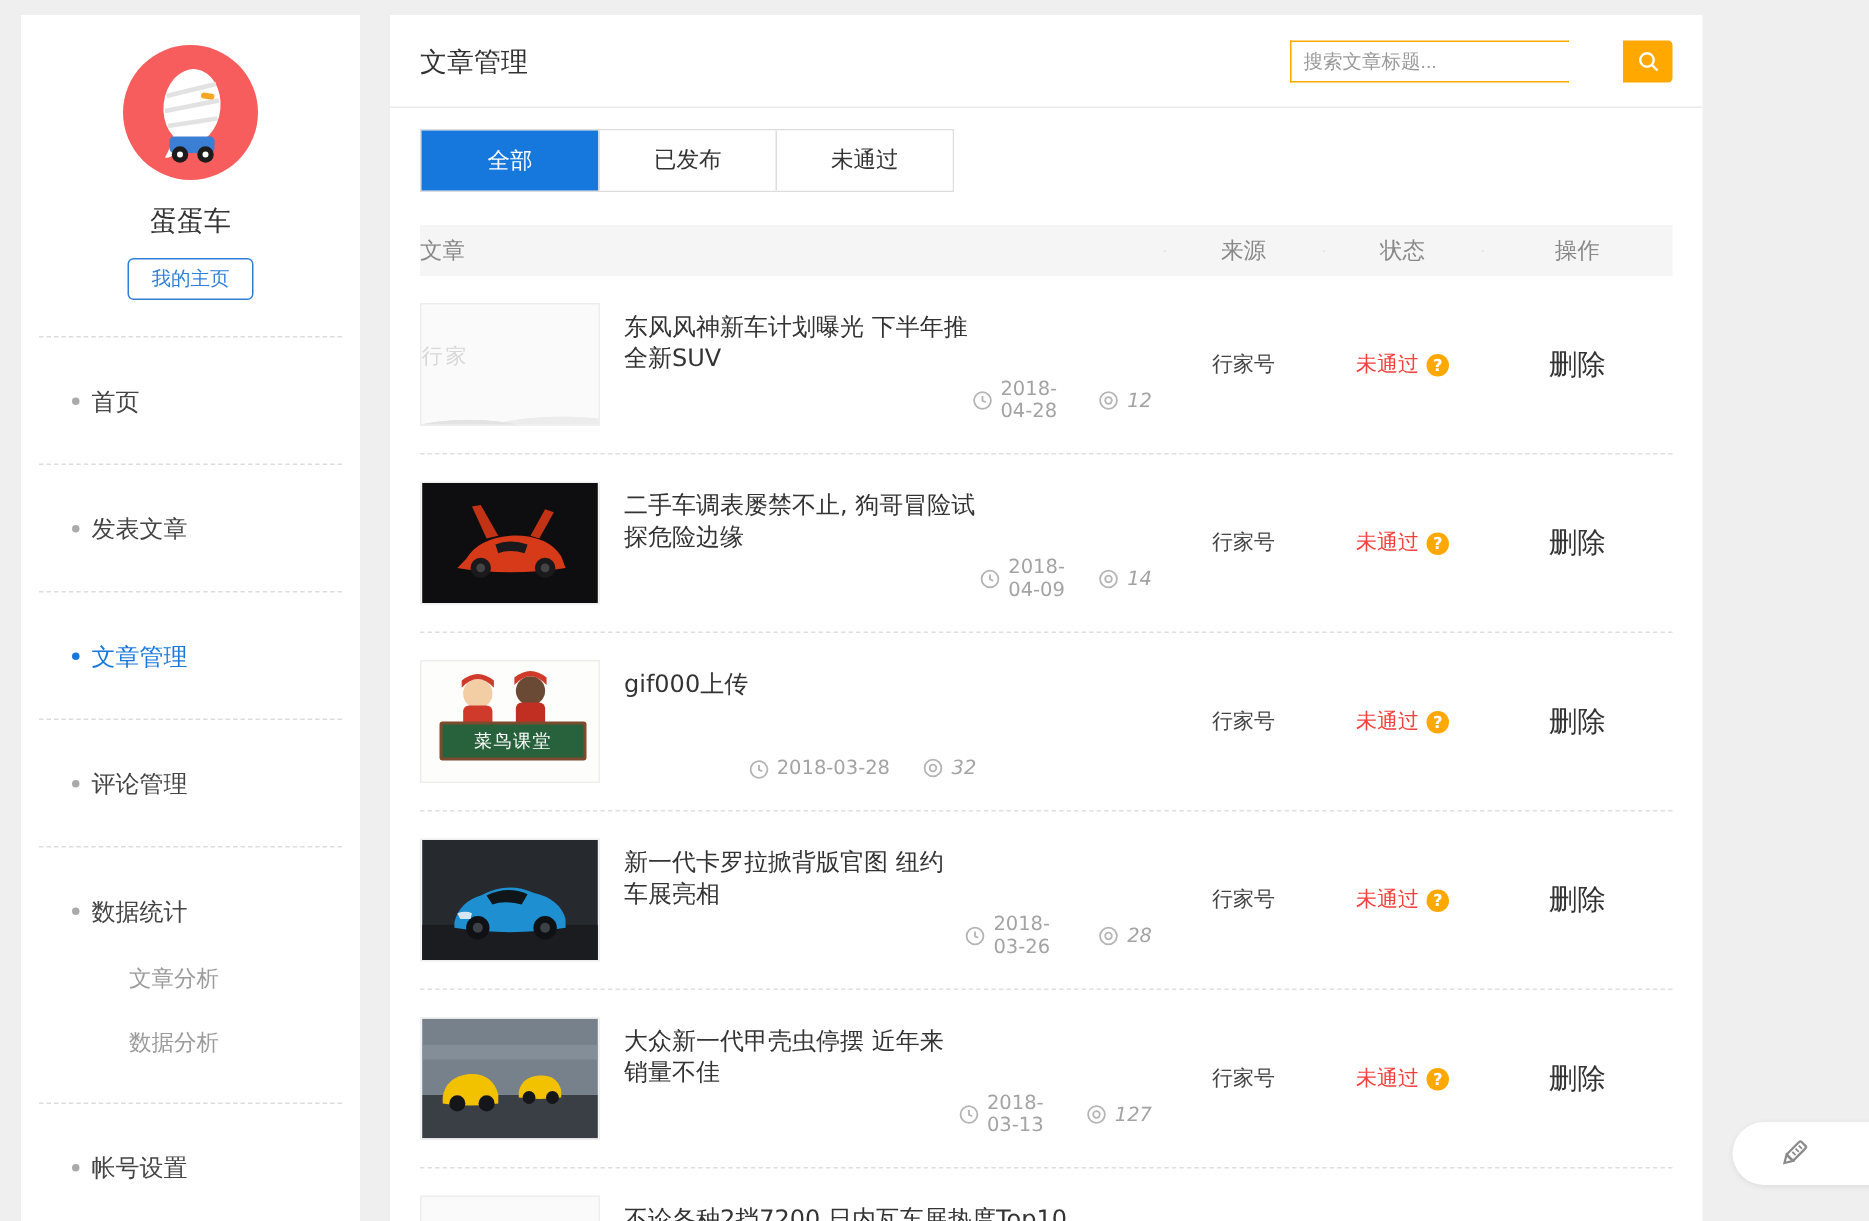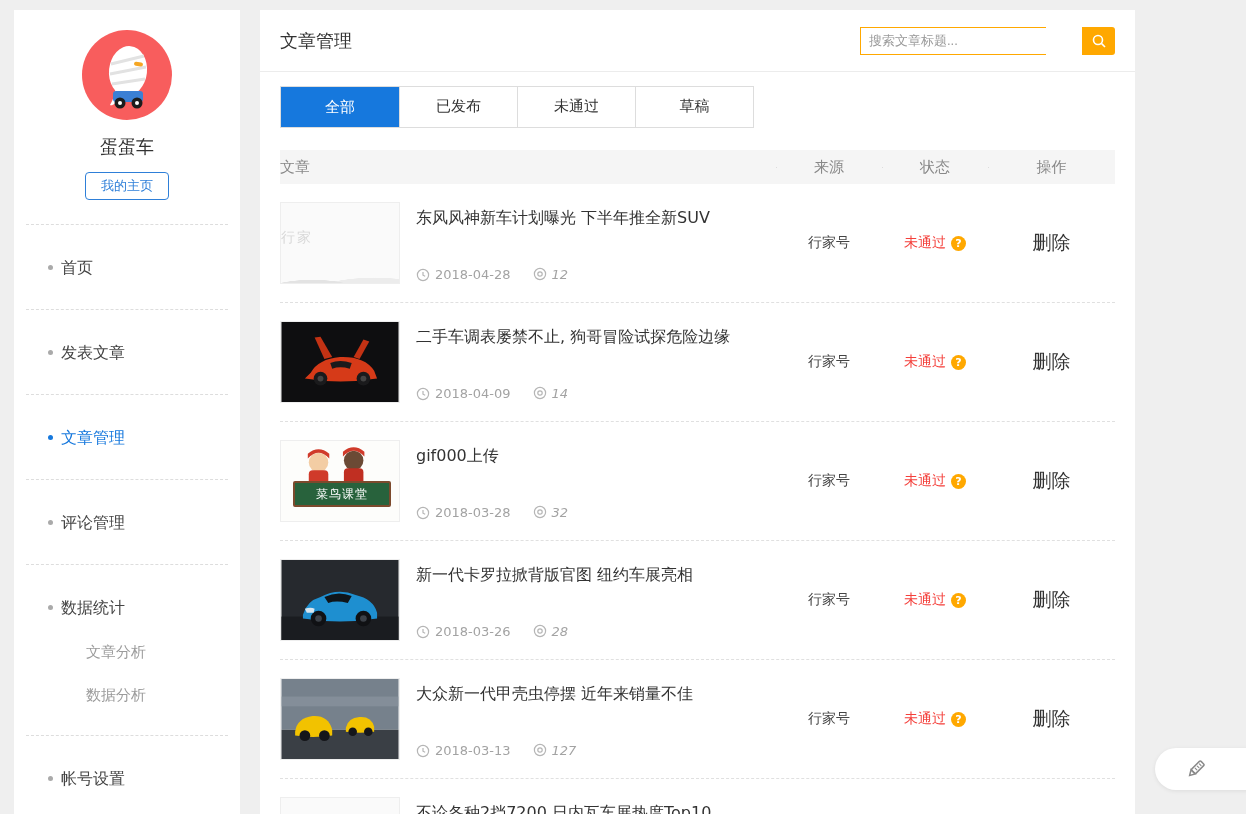--- a/index.html
+++ b/index.html
@@ -43,21 +43,21 @@
     align-items:center; color:#888; font-size:15px; }
   .col-article { flex:1; text-align:left; }
   .col-s { width:106px; text-align:center; position:relative; }
   .col-a { width:127px; text-align:center; position:relative; }
   .thead .col-s::before, .thead .col-a::before { content:""; position:absolute; left:0; top:9px;
     bottom:9px; width:1px; background:#dcdcdc; }
 
   .rows { margin:0 20px; }
   .row { display:flex; align-items:center; height:119px; border-bottom:1px dashed #e0e0e0; }
   .cell-article { flex:1; display:flex; align-items:center; gap:16px; padding-right:8px; }
-  .art-info { height:82px; flex:1; display:flex; flex-direction:column; }
+  .art-info { height:82px; flex:1; display:flex; flex-direction:row; }
   .art-title { font-size:16px; color:#333; margin-top:6px; cursor:pointer; }
   .art-meta { margin-top:auto; margin-bottom:2px; display:flex; align-items:center;
     color:#a3a3a3; font-size:13px; }
   .meta-ic { margin-right:5px; display:inline-flex; }
   .meta-views { margin-left:22px; display:inline-flex; align-items:flex-start;font-style:italic; }
   .src-text { font-size:14px; color:#444; }
   .cell-status { display:flex; align-items:center; justify-content:center; gap:5px; }
   .status-text { font-size:14px; color:#f43f3a; }
   .q-badge { width:15px; height:15px; border-radius:50%; background:#ffa800; color:#fff;
     font-size:11px; font-weight:bold; line-height:15px; text-align:center; cursor:pointer; }
@@ -155,21 +155,20 @@
           <line x1="10.4" y1="10.4" x2="14" y2="14" stroke="#fff" stroke-width="1.6"></line>
         </svg>
       </button>
     </div>
   </div>
 
   <div class="tabs">
     <div class="tab active">全部</div>
     <div class="tab">已发布</div>
     <div class="tab">未通过</div>
-    <div class="tab">草稿</div>
   </div>
 
   <div class="thead">
     <div class="col-article">文章</div>
     <div class="col-s">来源</div>
     <div class="col-s">状态</div>
     <div class="col-a">操作</div>
   </div>
 
   <div class="rows">

